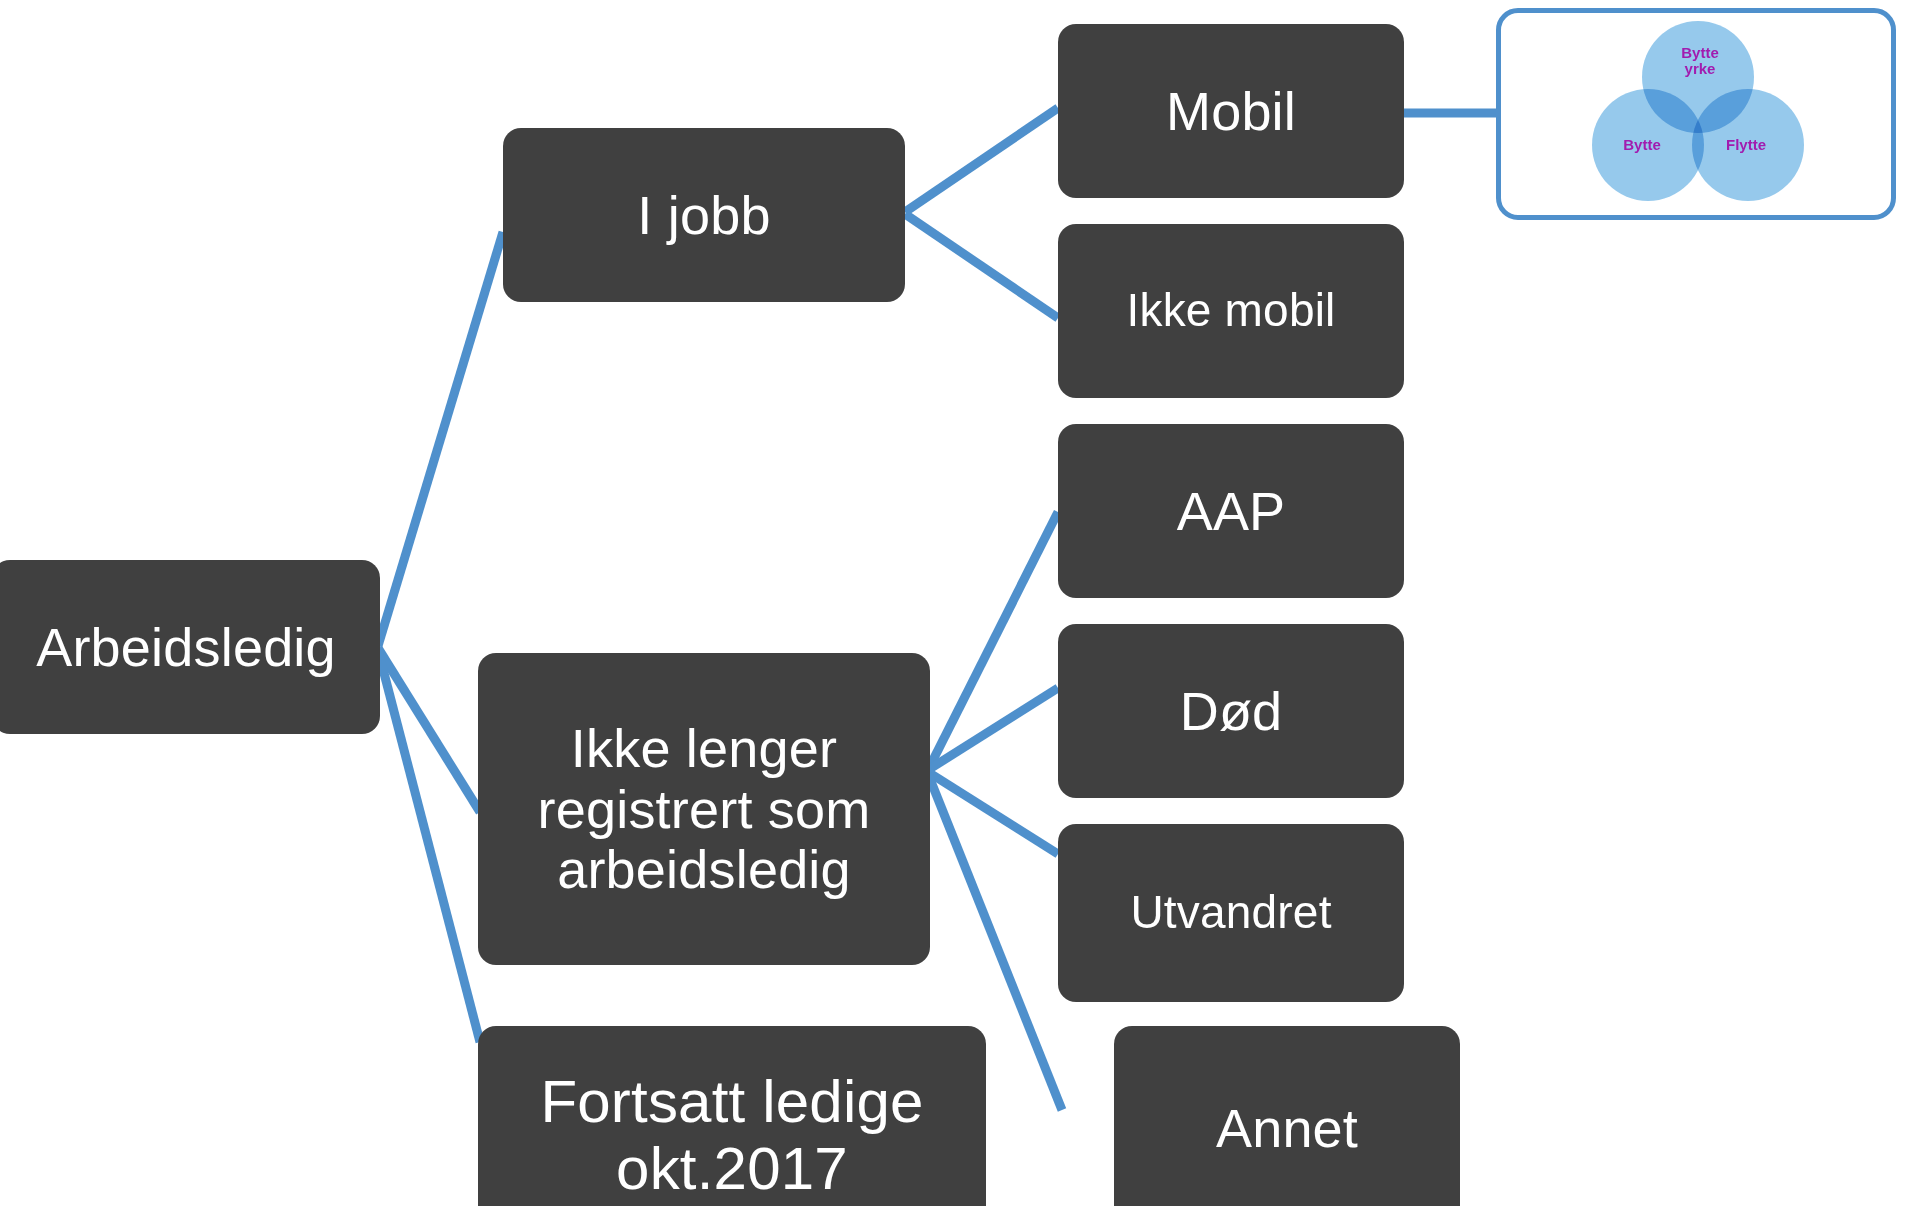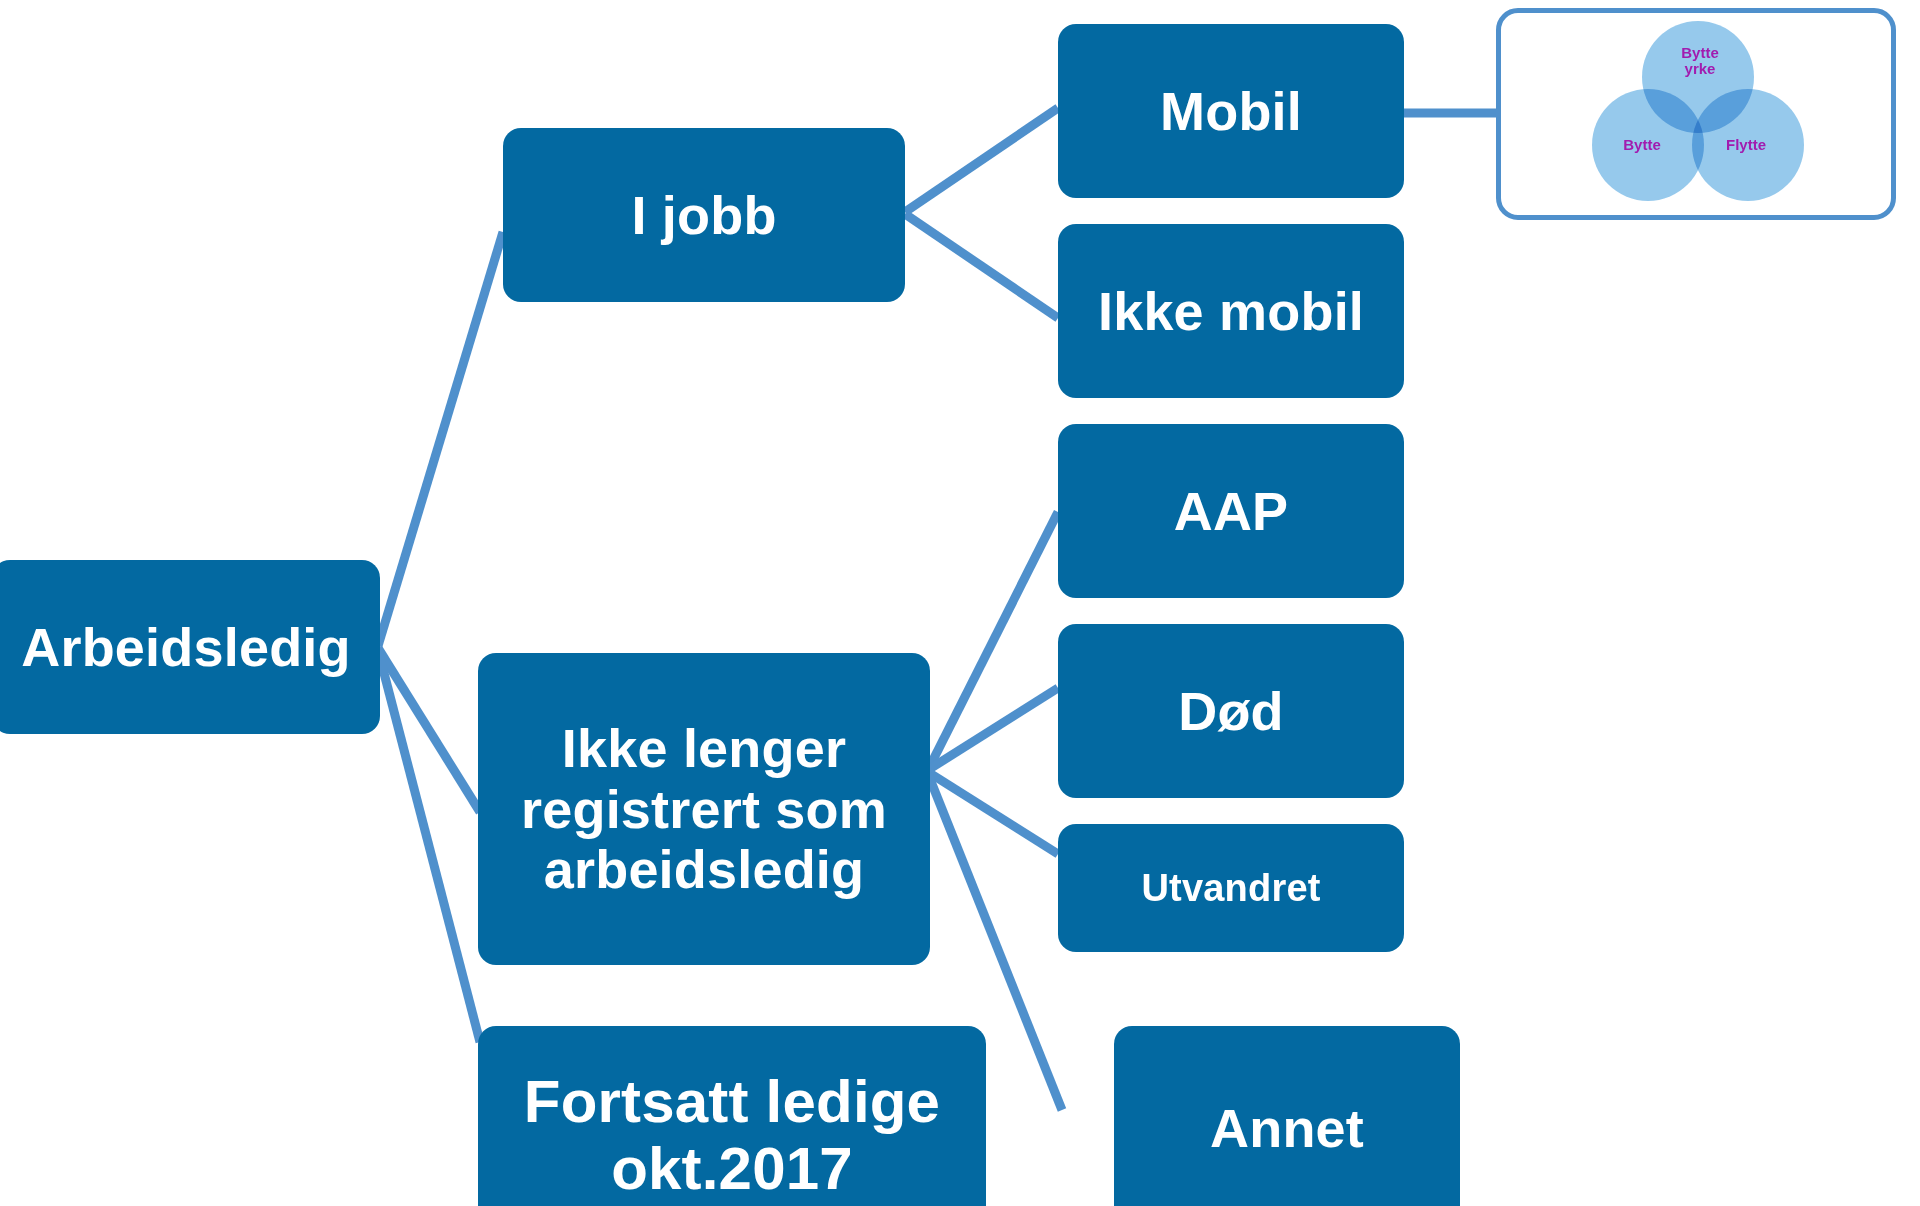--- a/index.html
+++ b/index.html
@@ -21,50 +21,50 @@
   #edges {
     position: absolute;
     left: 0;
     top: 0;
     width: 1920px;
     height: 1206px;
     pointer-events: none;
   }
   .node {
     position: absolute;
-    background: #0369a1;
+    background: #404040;
     border-radius: 18px;
     color: #ffffff;
     display: flex;
     align-items: center;
     justify-content: center;
     text-align: center;
     line-height: 1.12;
-    font-weight: 700;
+    font-weight: 400;
     letter-spacing: 0.2px;
     box-sizing: border-box;
     padding: 4px 10px;
     z-index: 2;
   }
   .node-label {
     display: block;
     white-space: pre-line;
   }
 
   
   #node-arbeidsledig { left: -8px;  top: 560px;  width: 388px; height: 174px; font-size: 54px; }
   #node-i-jobb       { left: 503px; top: 128px;  width: 402px; height: 174px; font-size: 54px; }
   #node-ikke-lenger  { left: 478px; top: 653px;  width: 452px; height: 312px; font-size: 54px; }
   #node-fortsatt     { left: 478px; top: 1026px; width: 508px; height: 180px; font-size: 60px; border-radius: 18px 18px 0 0; align-items: flex-end; }
 
   #node-mobil        { left: 1058px; top: 24px;   width: 346px; height: 174px; font-size: 54px; }
-  #node-ikke-mobil   { left: 1058px; top: 224px;  width: 346px; height: 174px; font-size: 54px; }
+  #node-ikke-mobil   { left: 1058px; top: 224px;  width: 346px; height: 174px; font-size: 46px; }
   #node-aap          { left: 1058px; top: 424px;  width: 346px; height: 174px; font-size: 54px; }
   #node-dod          { left: 1058px; top: 624px;  width: 346px; height: 174px; font-size: 54px; }
-  #node-utvandret    { left: 1058px; top: 824px;  width: 346px; height: 128px; font-size: 38px; }
+  #node-utvandret    { left: 1058px; top: 824px;  width: 346px; height: 178px; font-size: 46px; }
   #node-annet        { left: 1114px; top: 1026px; width: 346px; height: 204px; font-size: 54px; }
 
   
   #venn-panel {
     position: absolute;
     left: 1496px;
     top: 8px;
     width: 400px;
     height: 212px;
     background: #ffffff;

